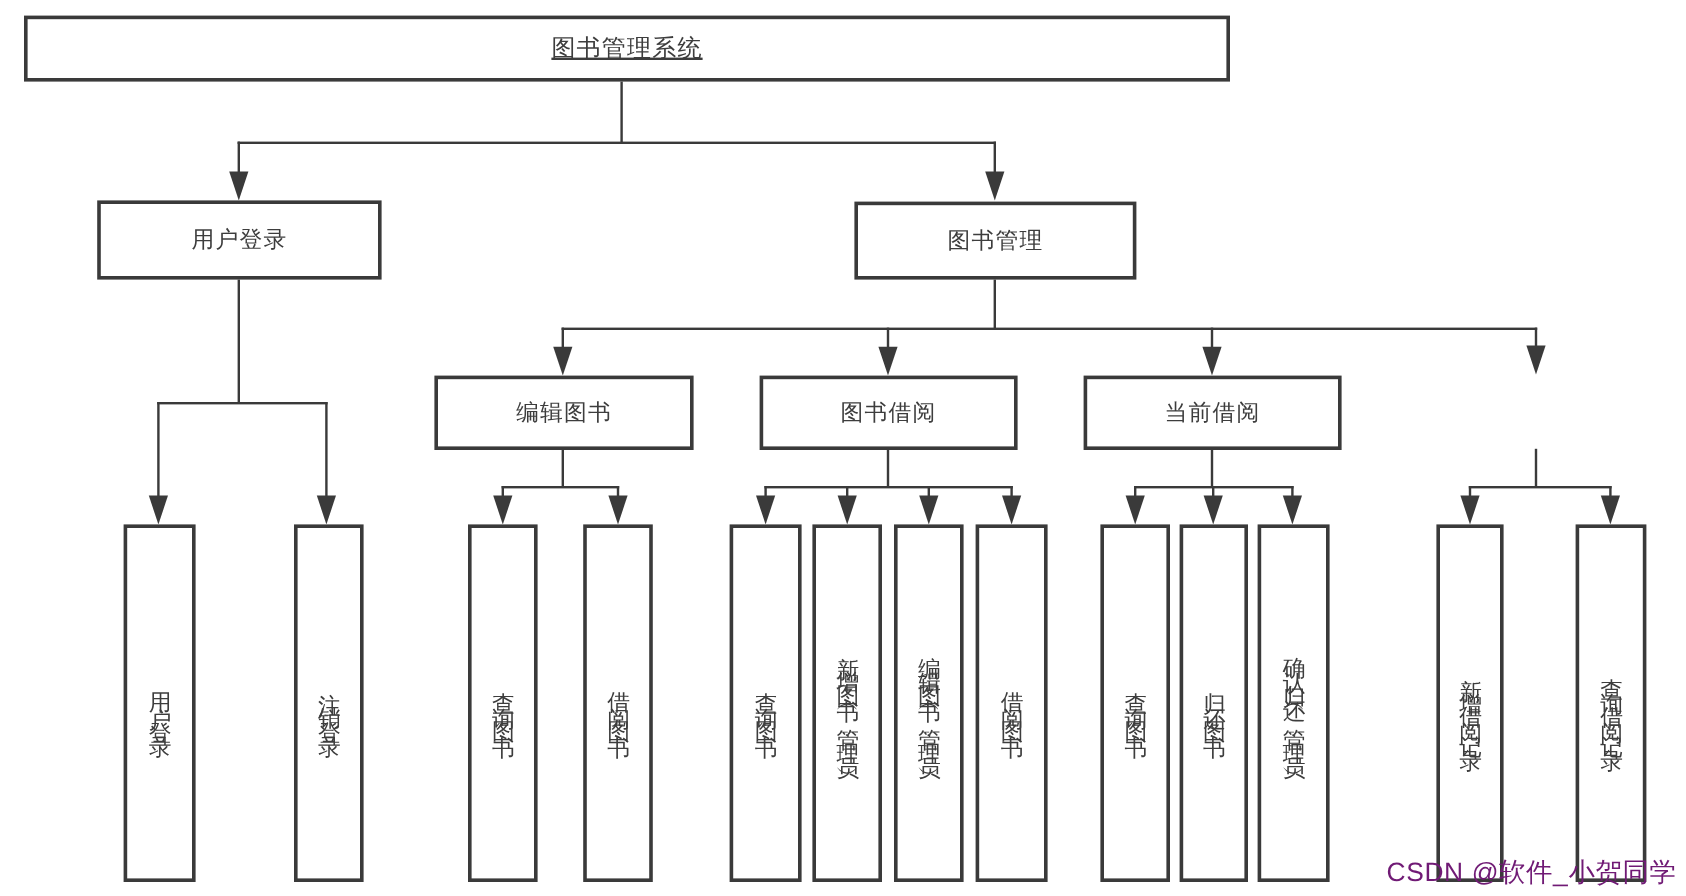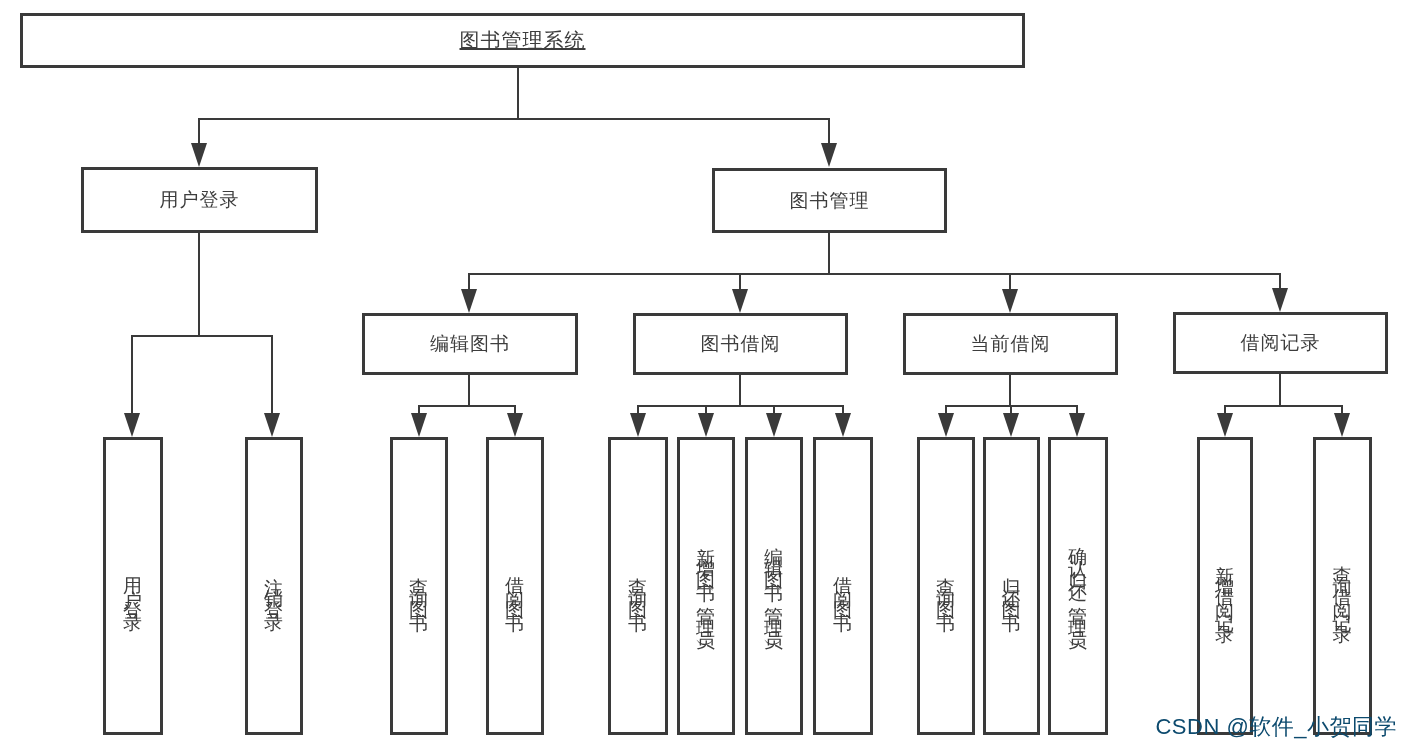--- a/index.html
+++ b/index.html
@@ -36,21 +36,21 @@
   .arrow{
     position:absolute;width:0;height:0;
     border-left:8px solid transparent;
     border-right:8px solid transparent;
     border-top:24px solid #3a3a3a;
   }
   .watermark{
     position:absolute;
     right:8px;bottom:5px;
     font-size:22px;
-    color:#0c4a6e;
+    color:#701a75;
     letter-spacing:0.5px;
     white-space:nowrap;
   }
 </style>
 </head>
 <body>
 
 <div id="stage">
 
   <div class="box rootbox" style="left:20px;top:13px;width:1005px;height:55px;text-decoration:underline;">
@@ -90,23 +90,20 @@
   <i class="arrow" style="left:1272px;top:288px;"></i>
 
   <div class="box hbox" style="left:362px;top:313px;width:216px;height:62px;">
     <span>编辑图书</span>
   </div>
   <div class="box hbox" style="left:633px;top:313px;width:215px;height:62px;">
     <span>图书借阅</span>
   </div>
   <div class="box hbox" style="left:903px;top:313px;width:215px;height:62px;">
     <span>当前借阅</span>
-  </div>
-  <div class="box hbox" style="left:1173px;top:312px;width:215px;height:62px;">
-    <span>借阅记录</span>
   </div>
 
   <i class="vline" style="left:468px;top:375px;height:31px;"></i>
   <i class="hline" style="left:418px;top:405px;width:98px;"></i>
   <i class="vline" style="left:418px;top:405px;height:12px;"></i>
   <i class="arrow" style="left:411px;top:413px;"></i>
   <i class="vline" style="left:514px;top:405px;height:12px;"></i>
   <i class="arrow" style="left:507px;top:413px;"></i>
 
   <i class="vline" style="left:739px;top:375px;height:31px;"></i>

